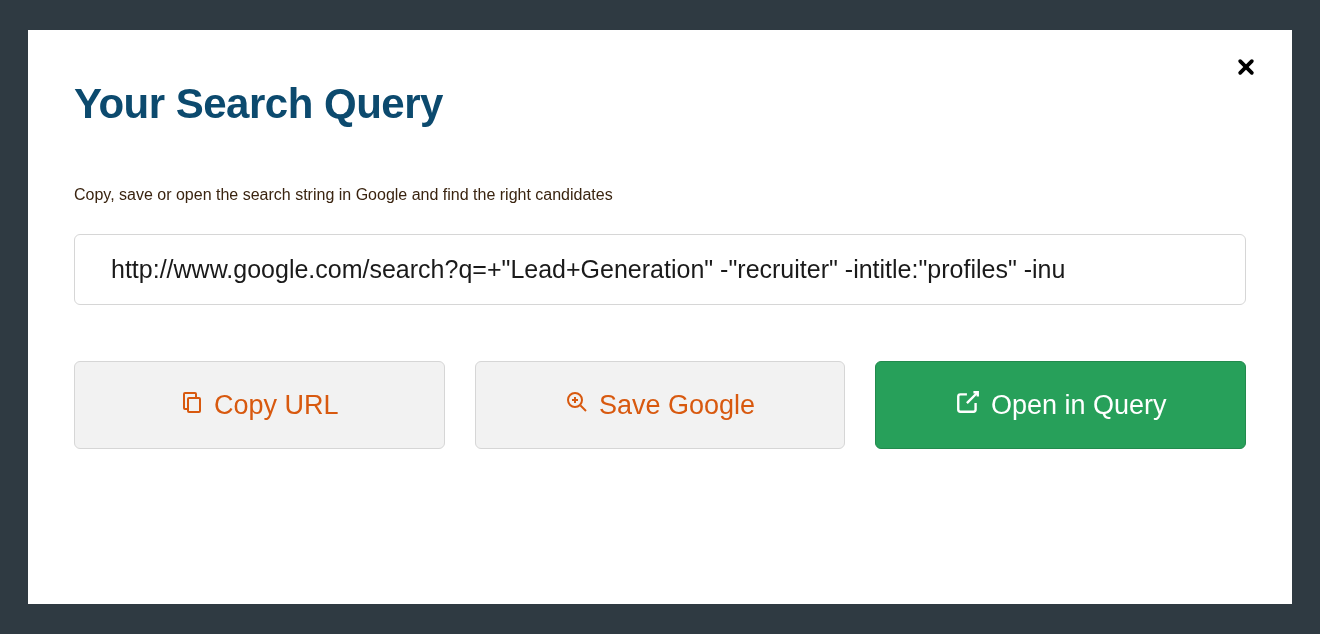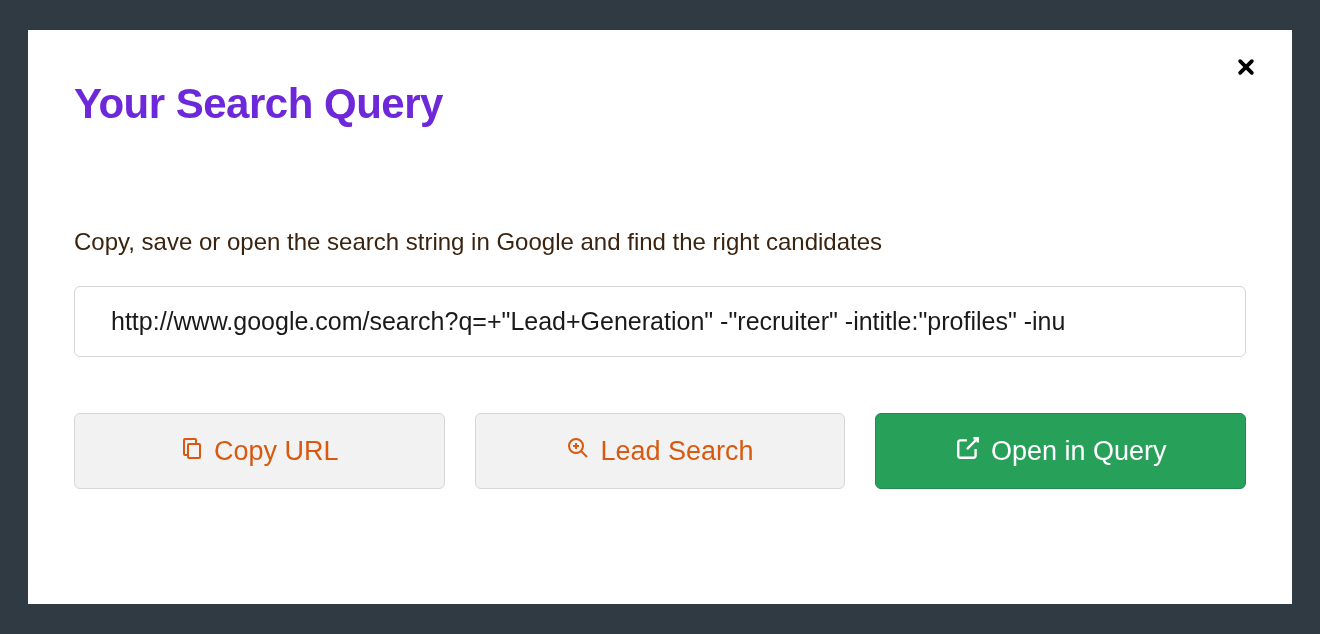--- a/index.html
+++ b/index.html
@@ -45,26 +45,26 @@
       background: none;
       border: none;
     }
     .close-btn svg {
       width: 20px;
       height: 20px;
     }
     .modal-title {
       font-size: 42px;
       font-weight: 700;
-      color: #6d28d9;
-      margin-bottom: 100px;
+      color: #0c4a6e;
+      margin-bottom: 58px;
       letter-spacing: -0.5px;
     }
     .modal-subtitle {
-      font-size: 24px;
+      font-size: 16px;
       color: #3a2410;
       margin-bottom: 30px;
       font-weight: 400;
     }
     .url-input {
       width: 100%;
       font-size: 25px;
       color: #1a1a1a;
       padding: 20px 36px;
       border: 1px solid #d6d6d6;
@@ -76,21 +76,21 @@
       text-overflow: clip;
       margin-bottom: 56px;
       background: #fff;
     }
     .button-row {
       display: flex;
       gap: 30px;
     }
     .btn {
       flex: 1;
-      height: 76px;
+      height: 88px;
       display: flex;
       align-items: center;
       justify-content: center;
       gap: 10px;
       font-size: 27px;
       font-weight: 400;
       border-radius: 6px;
       cursor: pointer;
       border: 1px solid #d6d6d6;
       background: #f2f2f2;
@@ -145,21 +145,21 @@
 
     <button class="btn">
       <span>
         <svg viewBox="0 0 24 24" fill="none" stroke="#d8590f" stroke-width="2">
           <circle cx="10" cy="10" r="7"></circle>
           <line x1="15.5" y1="15.5" x2="21" y2="21"></line>
           <line x1="10" y1="7" x2="10" y2="13"></line>
           <line x1="7" y1="10" x2="13" y2="10"></line>
         </svg>
       </span>
-      <span>Lead Search</span>
+      <span>Save Google</span>
     </button>
 
     <button class="btn btn-primary">
       <span>
         <svg viewBox="0 0 24 24" fill="none" stroke="#fff" stroke-width="2.2">
           <path d="M17 3 h4 v4"></path>
           <line x1="11" y1="13" x2="21" y2="3"></line>
           <path d="M19 13 v6 a2 2 0 0 1 -2 2 H5 a2 2 0 0 1 -2 -2 V7 a2 2 0 0 1 2 -2 h6"></path>
         </svg>
       </span>

